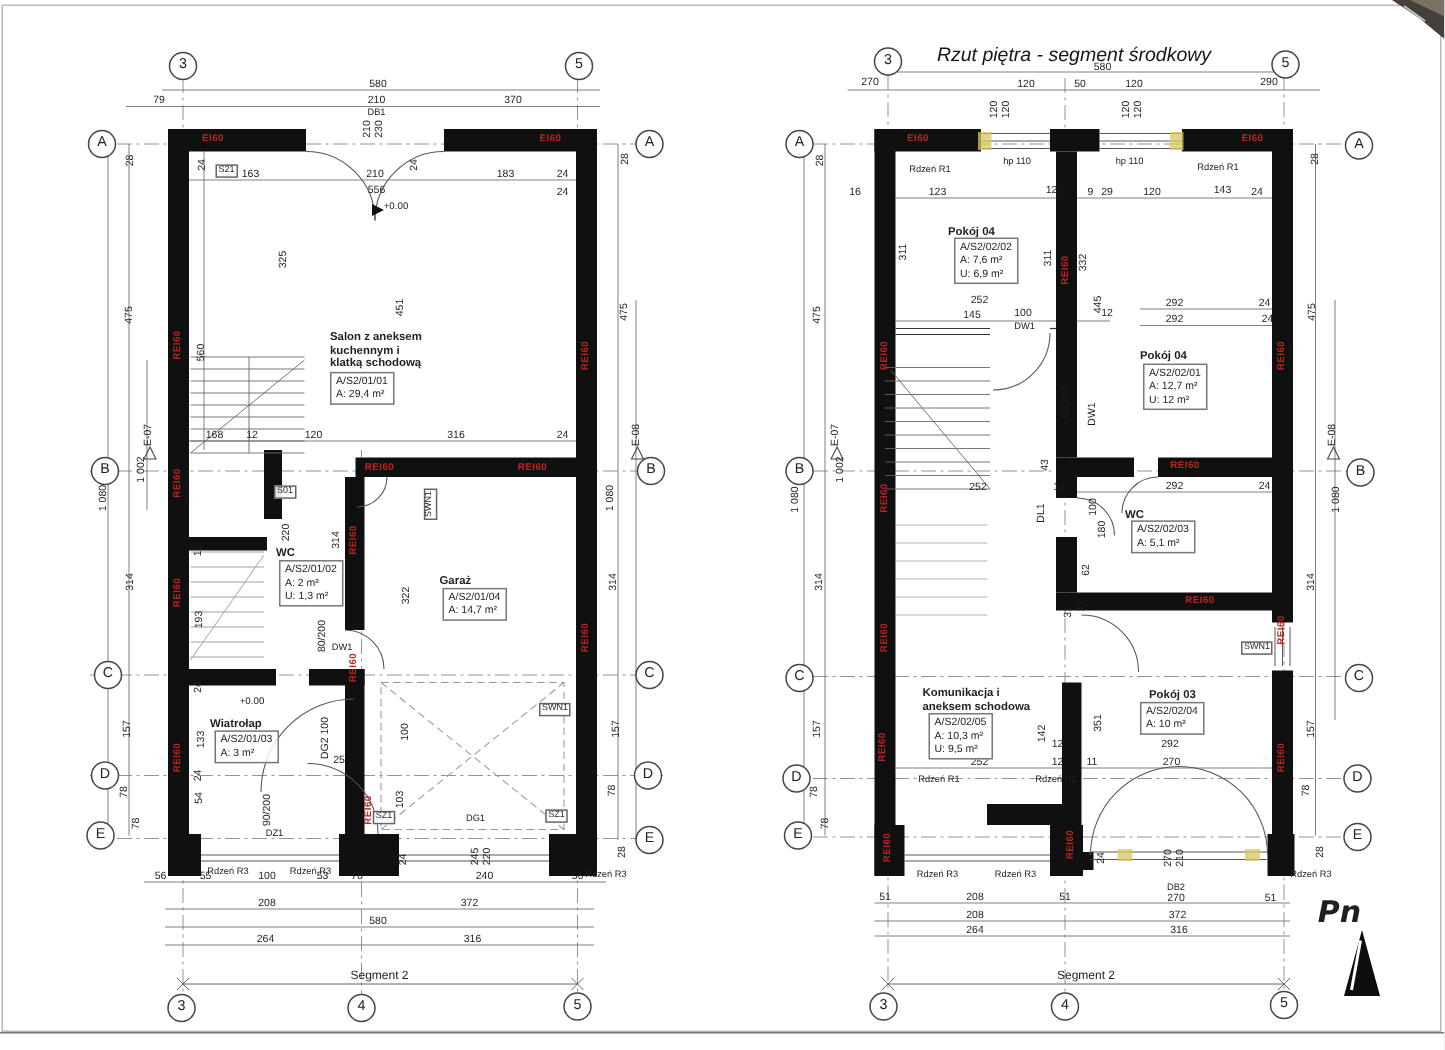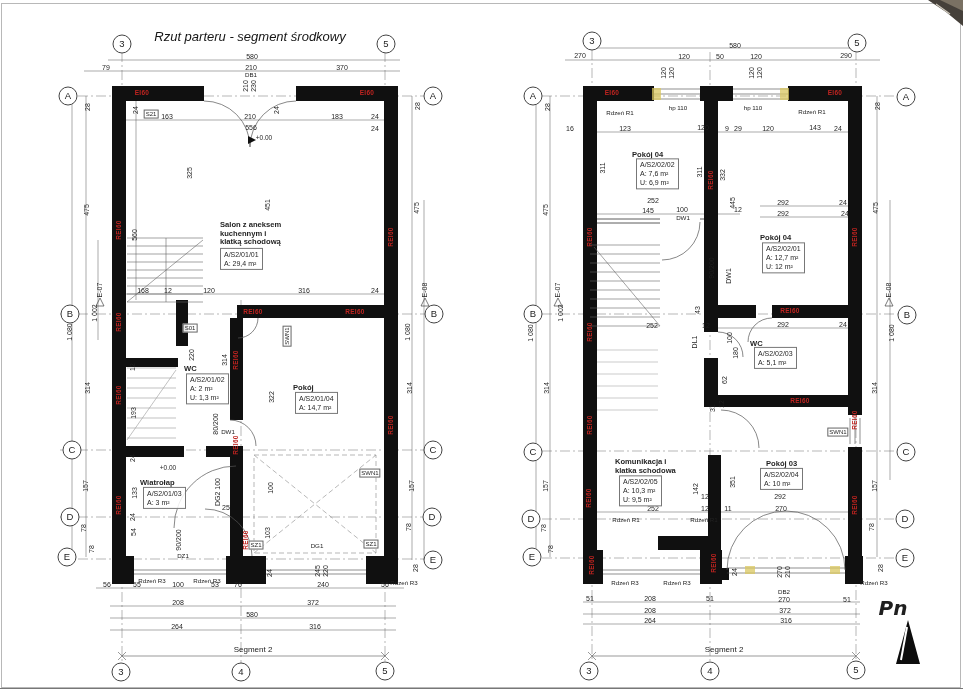--- a/index.html
+++ b/index.html
@@ -219,21 +219,21 @@
       <polygon points="558,298 554,306 562,306"></polygon>
         <polygon points="889,298 885,306 893,306"></polygon>
     </g>
 
     <g>
       <polygon points="908,620 920,664 896,664" fill="#0d0d0d"></polygon>
       <polyline points="907,627 901,660" stroke="#fff" stroke-width="2" fill="none"></polyline>
     </g>
   </svg>
 
-  <div class="plan-title" style="left:250px">Rzut parteru - segment środkowy</div>
+  <div class="plan-title" style="left:716px">Rzut piętra - segment środkowy</div>
 
   <div id="labels">
       <span class="lb bubble" style="left: 122px; top: 44px;">3</span>
       <span class="lb bubble" style="left: 386px; top: 44px;">5</span>
       <span class="lb bubble" style="left: 121px; top: 672px;">3</span>
       <span class="lb bubble" style="left: 241px; top: 672px;">4</span>
       <span class="lb bubble" style="left: 385px; top: 671px;">5</span>
       <span class="lb bubble" style="left: 68px; top: 96px;">A</span>
       <span class="lb bubble" style="left: 70px; top: 314px;">B</span>
       <span class="lb bubble" style="left: 72px; top: 450px;">C</span>
@@ -467,39 +467,39 @@
       <span class="lb redv" style="left: 714px; top: 563px;">REI60</span>
       <span class="lb room" style="left: 220px; top: 234px;">Salon z aneksem
 kuchennym i
 klatką schodową</span>
       <span class="lb refbox" style="left: 220px; top: 259px;">A/S2/01/01
 A: 29,4 m²</span>
       <span class="lb room" style="left: 184px; top: 369px;">WC</span>
       <span class="lb refbox" style="left: 186px; top: 389px;">A/S2/01/02
 A: 2 m²
 U: 1,3 m²</span>
-      <span class="lb room" style="left: 293px; top: 388px;">Pokój</span>
+      <span class="lb room" style="left: 293px; top: 388px;">Garaż</span>
       <span class="lb refbox" style="left: 295px; top: 403px;">A/S2/01/04
 A: 14,7 m²</span>
       <span class="lb room" style="left: 140px; top: 483px;">Wiatrołap</span>
       <span class="lb refbox" style="left: 143px; top: 498px;">A/S2/01/03
 A: 3 m²</span>
       <span class="lb room" style="left: 632px; top: 155px;">Pokój 04</span>
       <span class="lb refbox" style="left: 636px; top: 174px;">A/S2/02/02
 A: 7,6 m²
 U: 6,9 m²</span>
       <span class="lb room" style="left: 760px; top: 238px;">Pokój 04</span>
       <span class="lb refbox" style="left: 762px; top: 258px;">A/S2/02/01
 A: 12,7 m²
 U: 12 m²</span>
       <span class="lb room" style="left: 750px; top: 344px;">WC</span>
       <span class="lb refbox" style="left: 754px; top: 358px;">A/S2/02/03
 A: 5,1 m²</span>
       <span class="lb room" style="left: 615px; top: 467px;">Komunikacja i
-klatka schodowa</span>
+aneksem schodowa</span>
       <span class="lb refbox" style="left: 619px; top: 491px;">A/S2/02/05
 A: 10,3 m²
 U: 9,5 m²</span>
       <span class="lb room" style="left: 766px; top: 464px;">Pokój 03</span>
       <span class="lb refbox" style="left: 760px; top: 479px;">A/S2/02/04
 A: 10 m²</span>
     </div>
 </div>
 
 </body></html>

